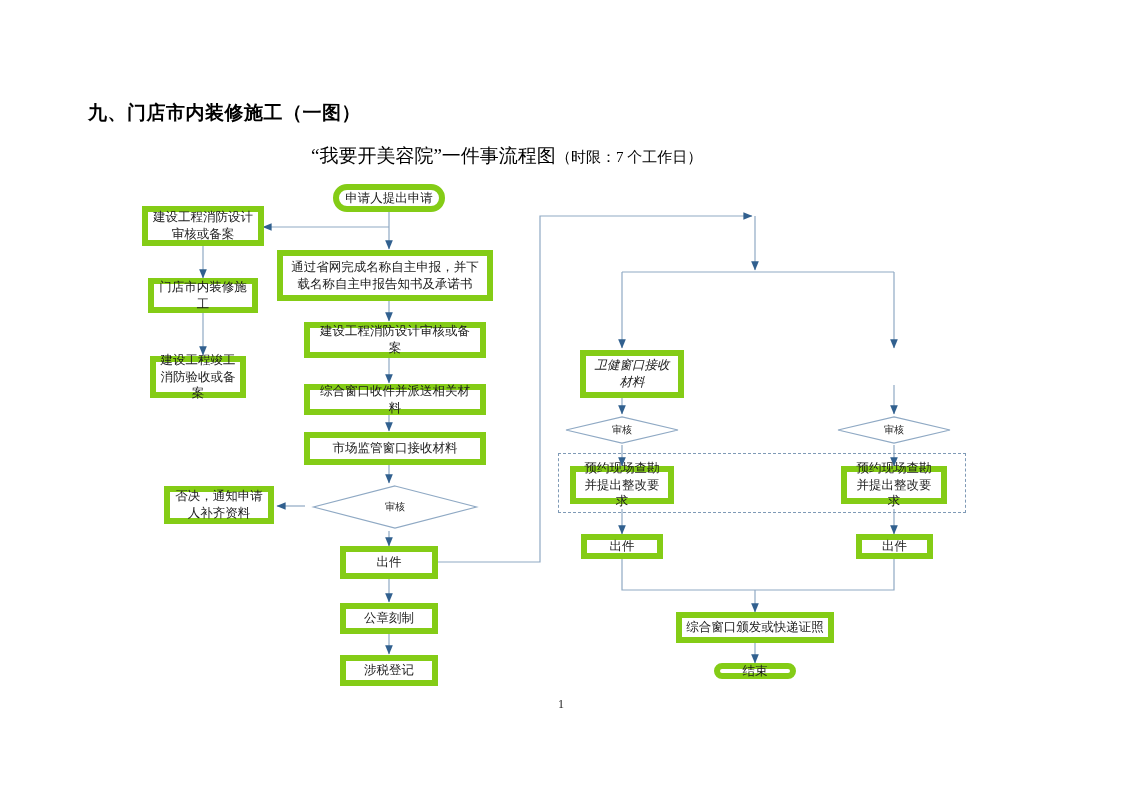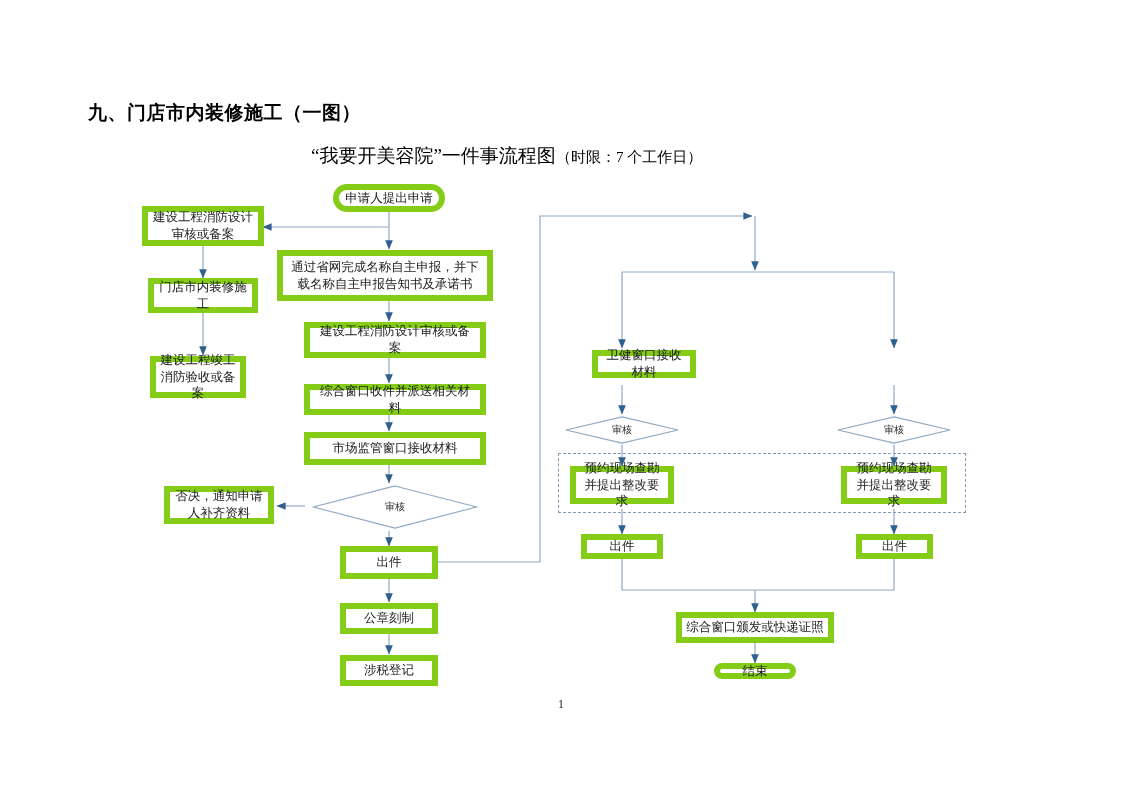--- a/index.html
+++ b/index.html
@@ -123,21 +123,21 @@
   <div class="node" style="left:340px;top:655px;width:98px;height:31px;">
     <span>涉税登记</span>
   </div>
 
   <div class="node" style="left:164px;top:486px;width:110px;height:38px;">
     <span>否决，通知申请人补齐资料</span>
   </div>
 
   <div class="dashgroup" style="left:558px;top:453px;width:408px;height:60px;"></div>
 
-  <div class="node" style="left:592px;top:350px;width:104px;height:28px;">
+  <div class="node" style="left:580px;top:350px;width:104px;height:48px;font-style:italic;">
     <span>卫健窗口接收材料</span>
   </div>
   <svg class="node diamond" style="left:557px;top:414px;width:130px;height:32px;" viewBox="0 0 130 32">
     <polygon points="65,1 129,16 65,31 1,16" fill="#ffffff" stroke="#8fa9c4" stroke-width="1.2"></polygon>
   </svg>
   <div class="diamond-label" style="left:557px;top:414px;width:130px;height:32px;">
     <span>审核</span>
   </div>
   <div class="node" style="left:570px;top:466px;width:104px;height:38px;">
     <span>预约现场查勘并提出整改要求</span>

